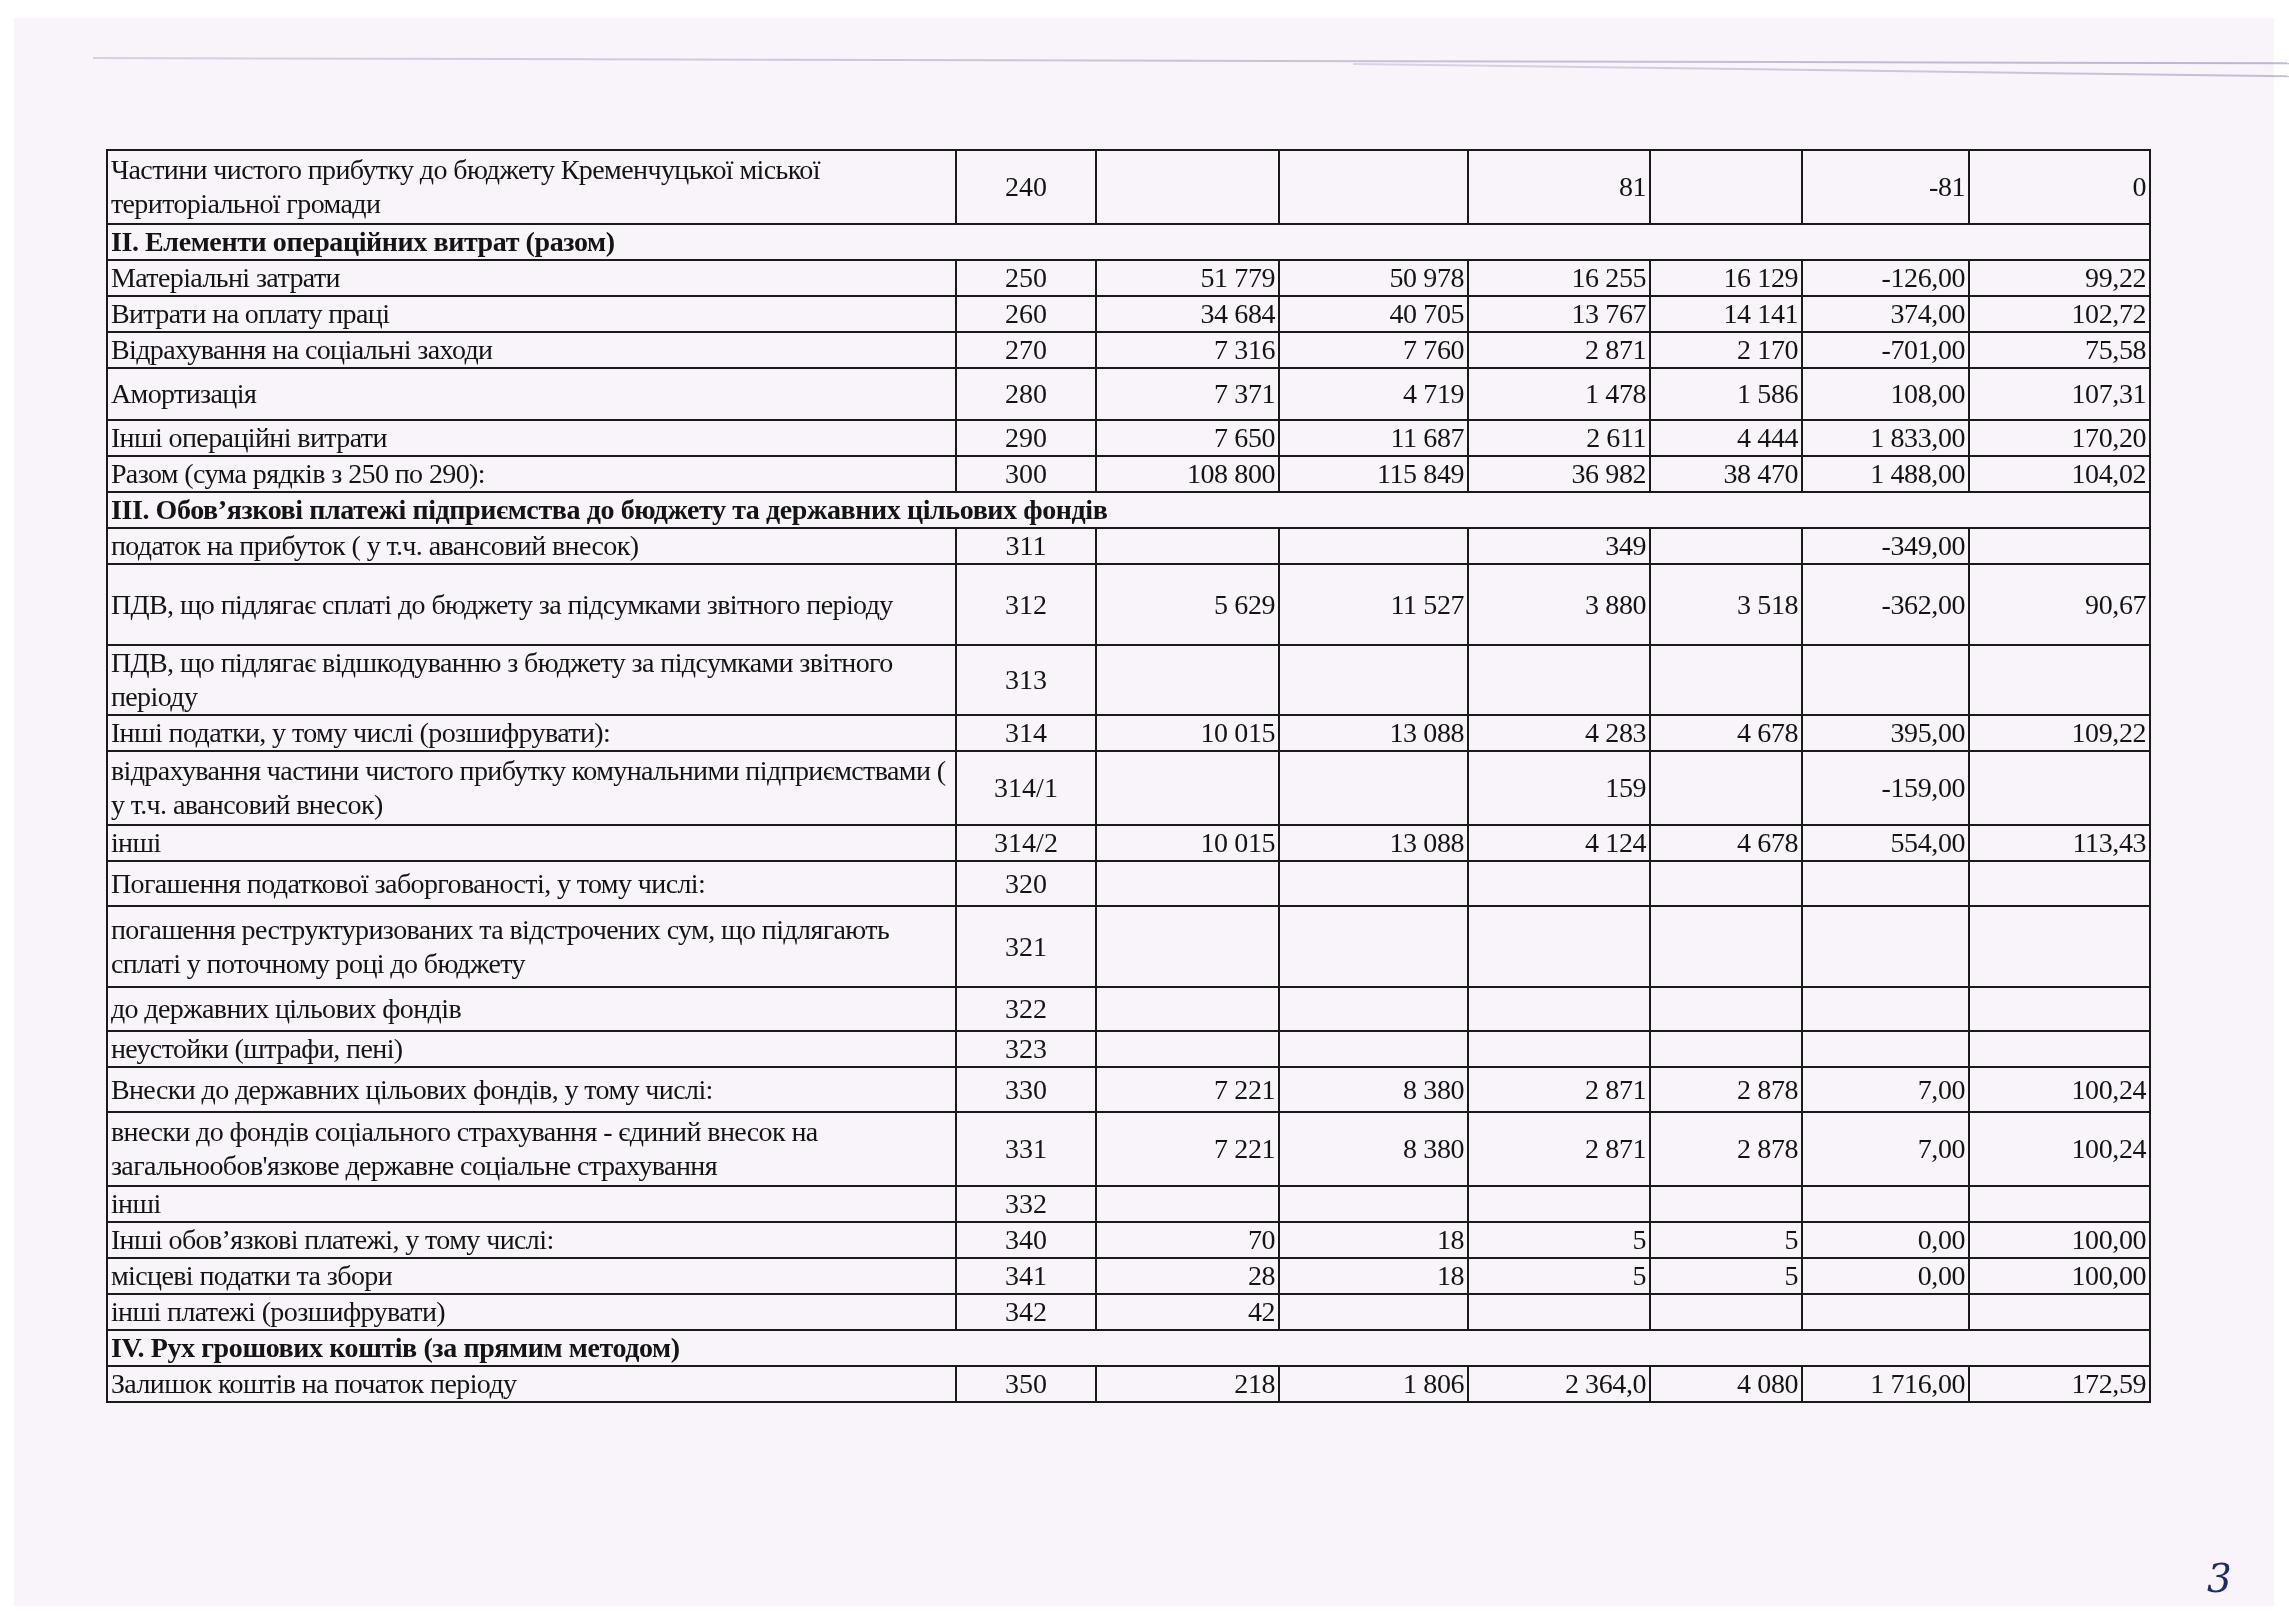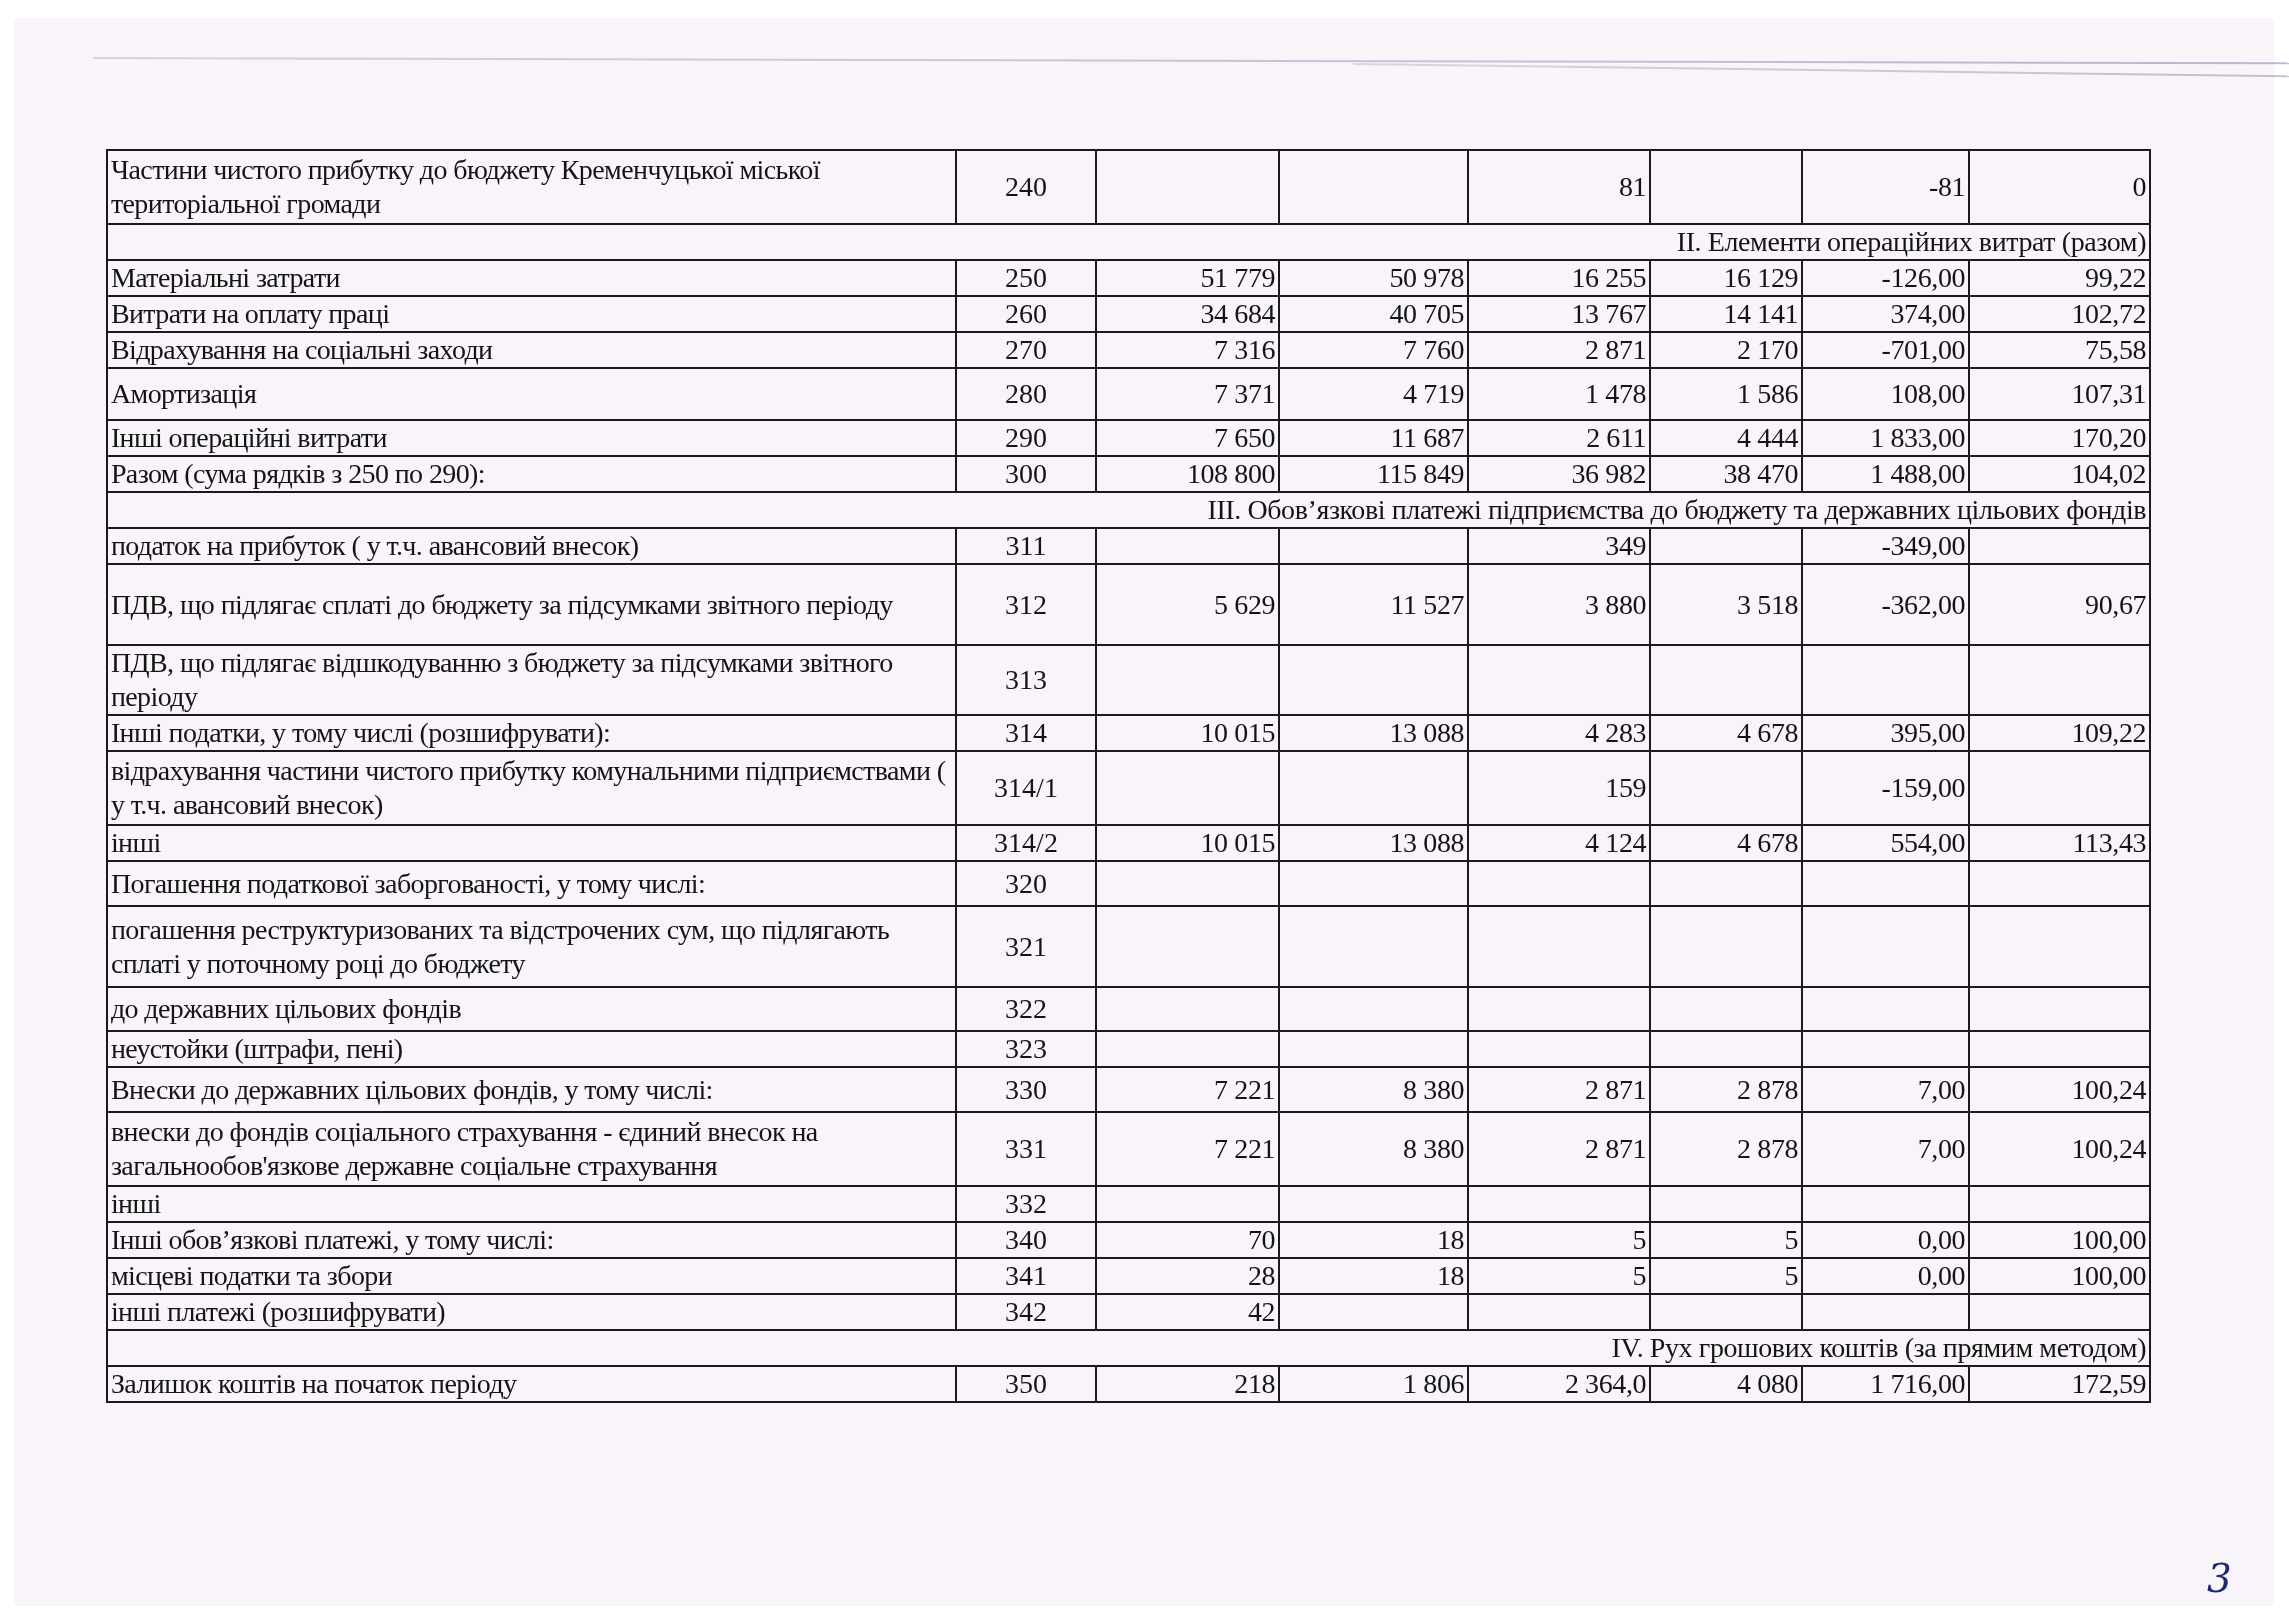--- a/index.html
+++ b/index.html
@@ -31,21 +31,21 @@
     border: 2px solid #1a1a1a;
     padding: 0 2.9px;
     vertical-align: middle;
     overflow: hidden;
   }
   td.label { text-align: left; letter-spacing: -0.6px; }
   td.code { text-align: center; }
   td.num { text-align: right; letter-spacing: -0.4px; }
   td.bold { font-weight: bold; }
   tr.section td {
-    text-align: right; font-weight: normal; letter-spacing: -0.4px;
+    text-align: left; font-weight: bold; letter-spacing: -0.4px;
   }
   .page-number {
     position: absolute; left: 2207px; top: 1556px;
     font-family: "DejaVu Serif", serif; font-style: italic;
     font-size: 39px; color: #1e2a6e;
   }
 </style>
 </head>
 <body>
 

